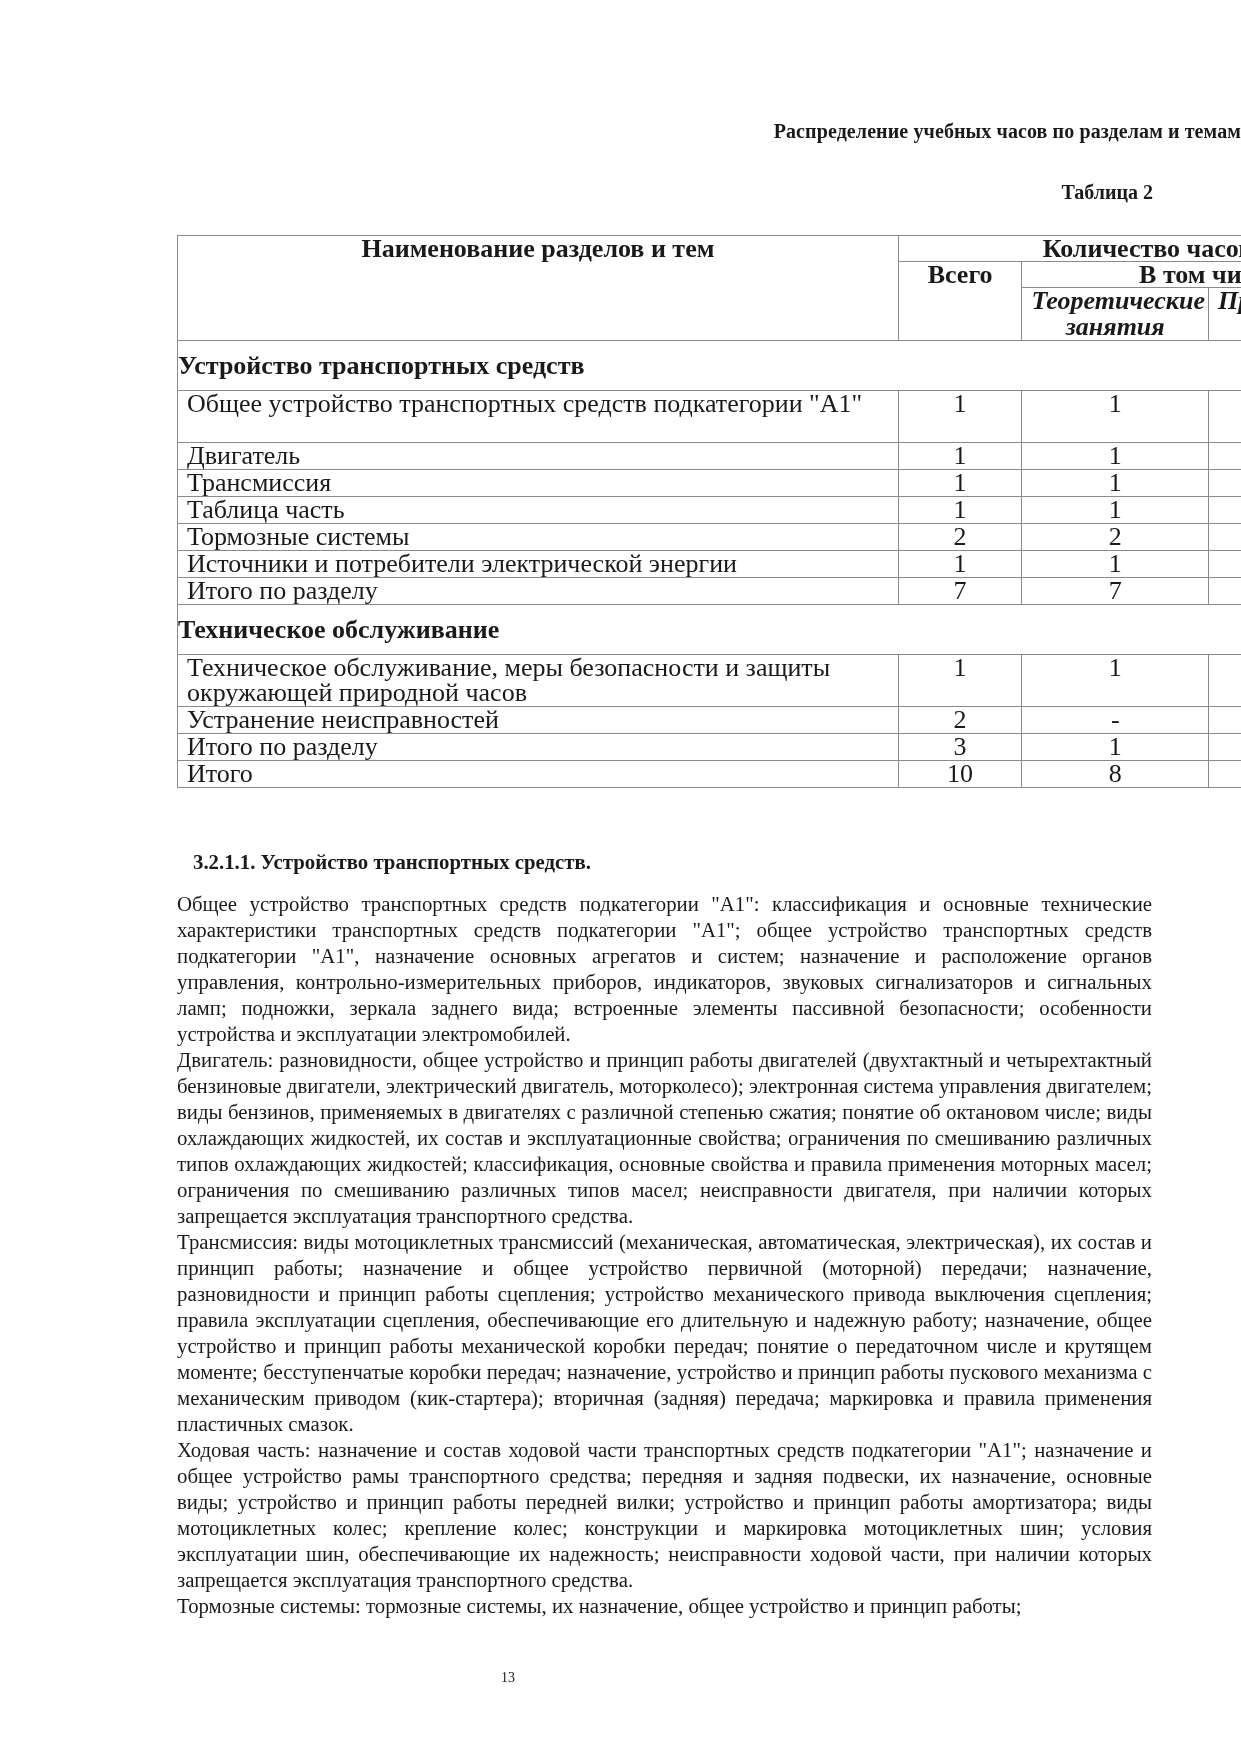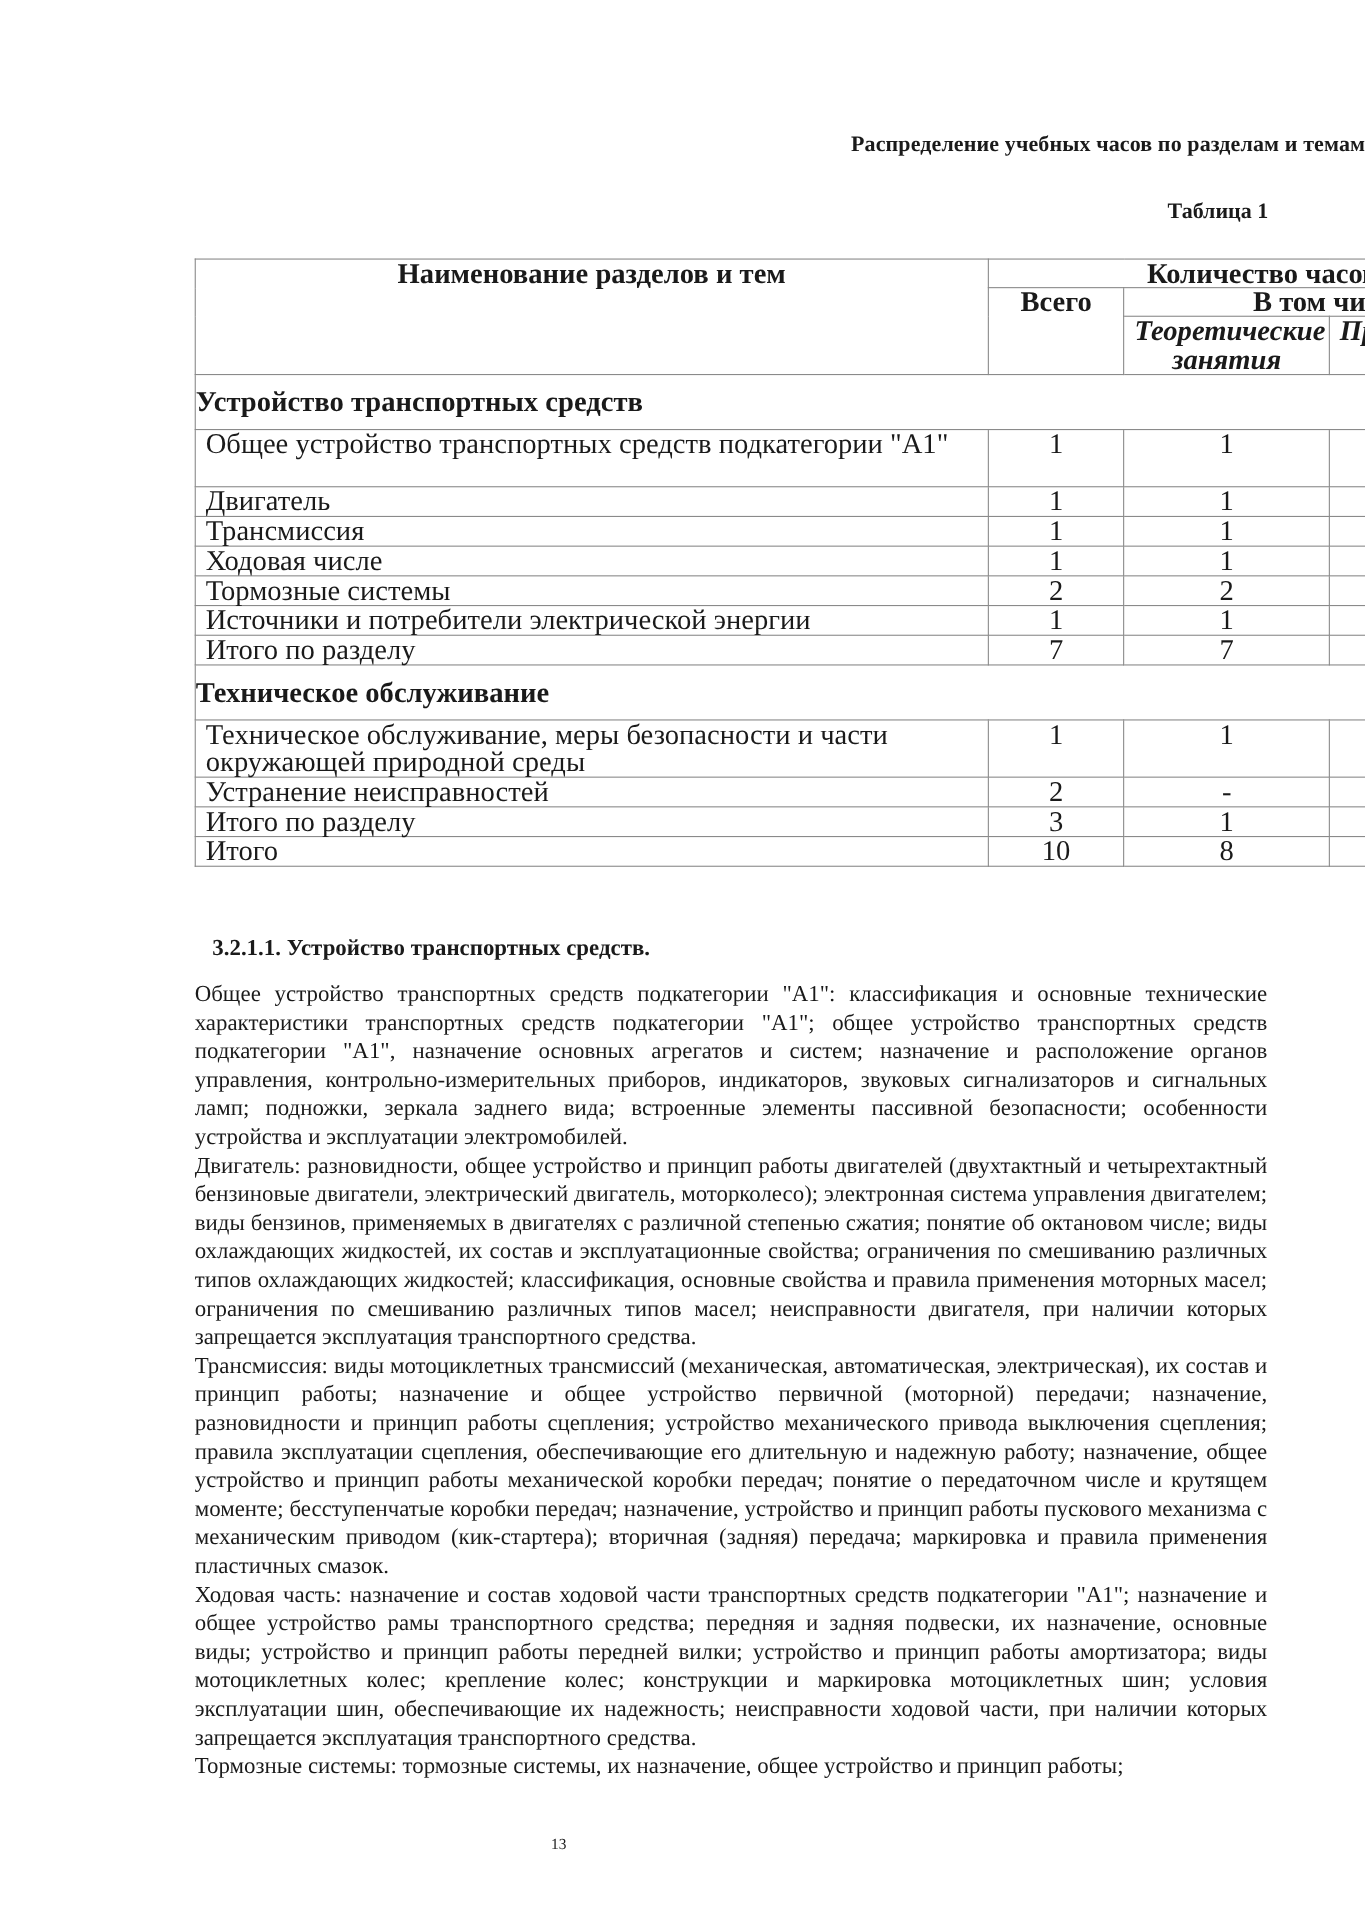--- a/index.html
+++ b/index.html
@@ -40,21 +40,21 @@
   .body-text h3 { margin: 16px; font-size: 20.8px; font-weight: bold; line-height: 26px; }
   .body-text p { margin: 0; }
   .page-number {
     position: absolute; top: 1670px; left: 0; width: 1016px; text-align: center; font-size: 14px;
   }
 </style>
 </head>
 <body>
 
 <div class="page-title">Распределение учебных часов по разделам и темам</div>
-<div class="table-caption">Таблица 1</div>
+<div class="table-caption">Таблица 2</div>
 
 <table class="hours">
   <colgroup>
     <col class="col-name">
       <col class="col-total">
       <col class="col-theory">
       <col class="col-practice">
   </colgroup>
   <thead>
     <tr>
@@ -86,21 +86,21 @@
       <td class="num">1</td>
       <td class="num">-</td>
     </tr>
     <tr class="r1">
       <td class="name">Трансмиссия</td>
       <td class="num">1</td>
       <td class="num">1</td>
       <td class="num">-</td>
     </tr>
     <tr class="r1">
-      <td class="name">Ходовая числе</td>
+      <td class="name">Таблица часть</td>
       <td class="num">1</td>
       <td class="num">1</td>
       <td class="num">-</td>
     </tr>
     <tr class="r1">
       <td class="name">Тормозные системы</td>
       <td class="num">2</td>
       <td class="num">2</td>
       <td class="num">-</td>
     </tr>
@@ -113,21 +113,21 @@
     <tr class="r1">
       <td class="name">Итого по разделу</td>
       <td class="num">7</td>
       <td class="num">7</td>
       <td class="num">-</td>
     </tr>
     <tr class="section">
       <td colspan="4">Техническое обслуживание</td>
     </tr>
     <tr class="r2">
-      <td class="name">Техническое обслуживание, меры безопасности и части окружающей природной среды</td>
+      <td class="name">Техническое обслуживание, меры безопасности и защиты окружающей природной часов</td>
       <td class="num">1</td>
       <td class="num">1</td>
       <td class="num">-</td>
     </tr>
     <tr class="r1">
       <td class="name">Устранение неисправностей</td>
       <td class="num">2</td>
       <td class="num">-</td>
       <td class="num">2</td>
     </tr>

